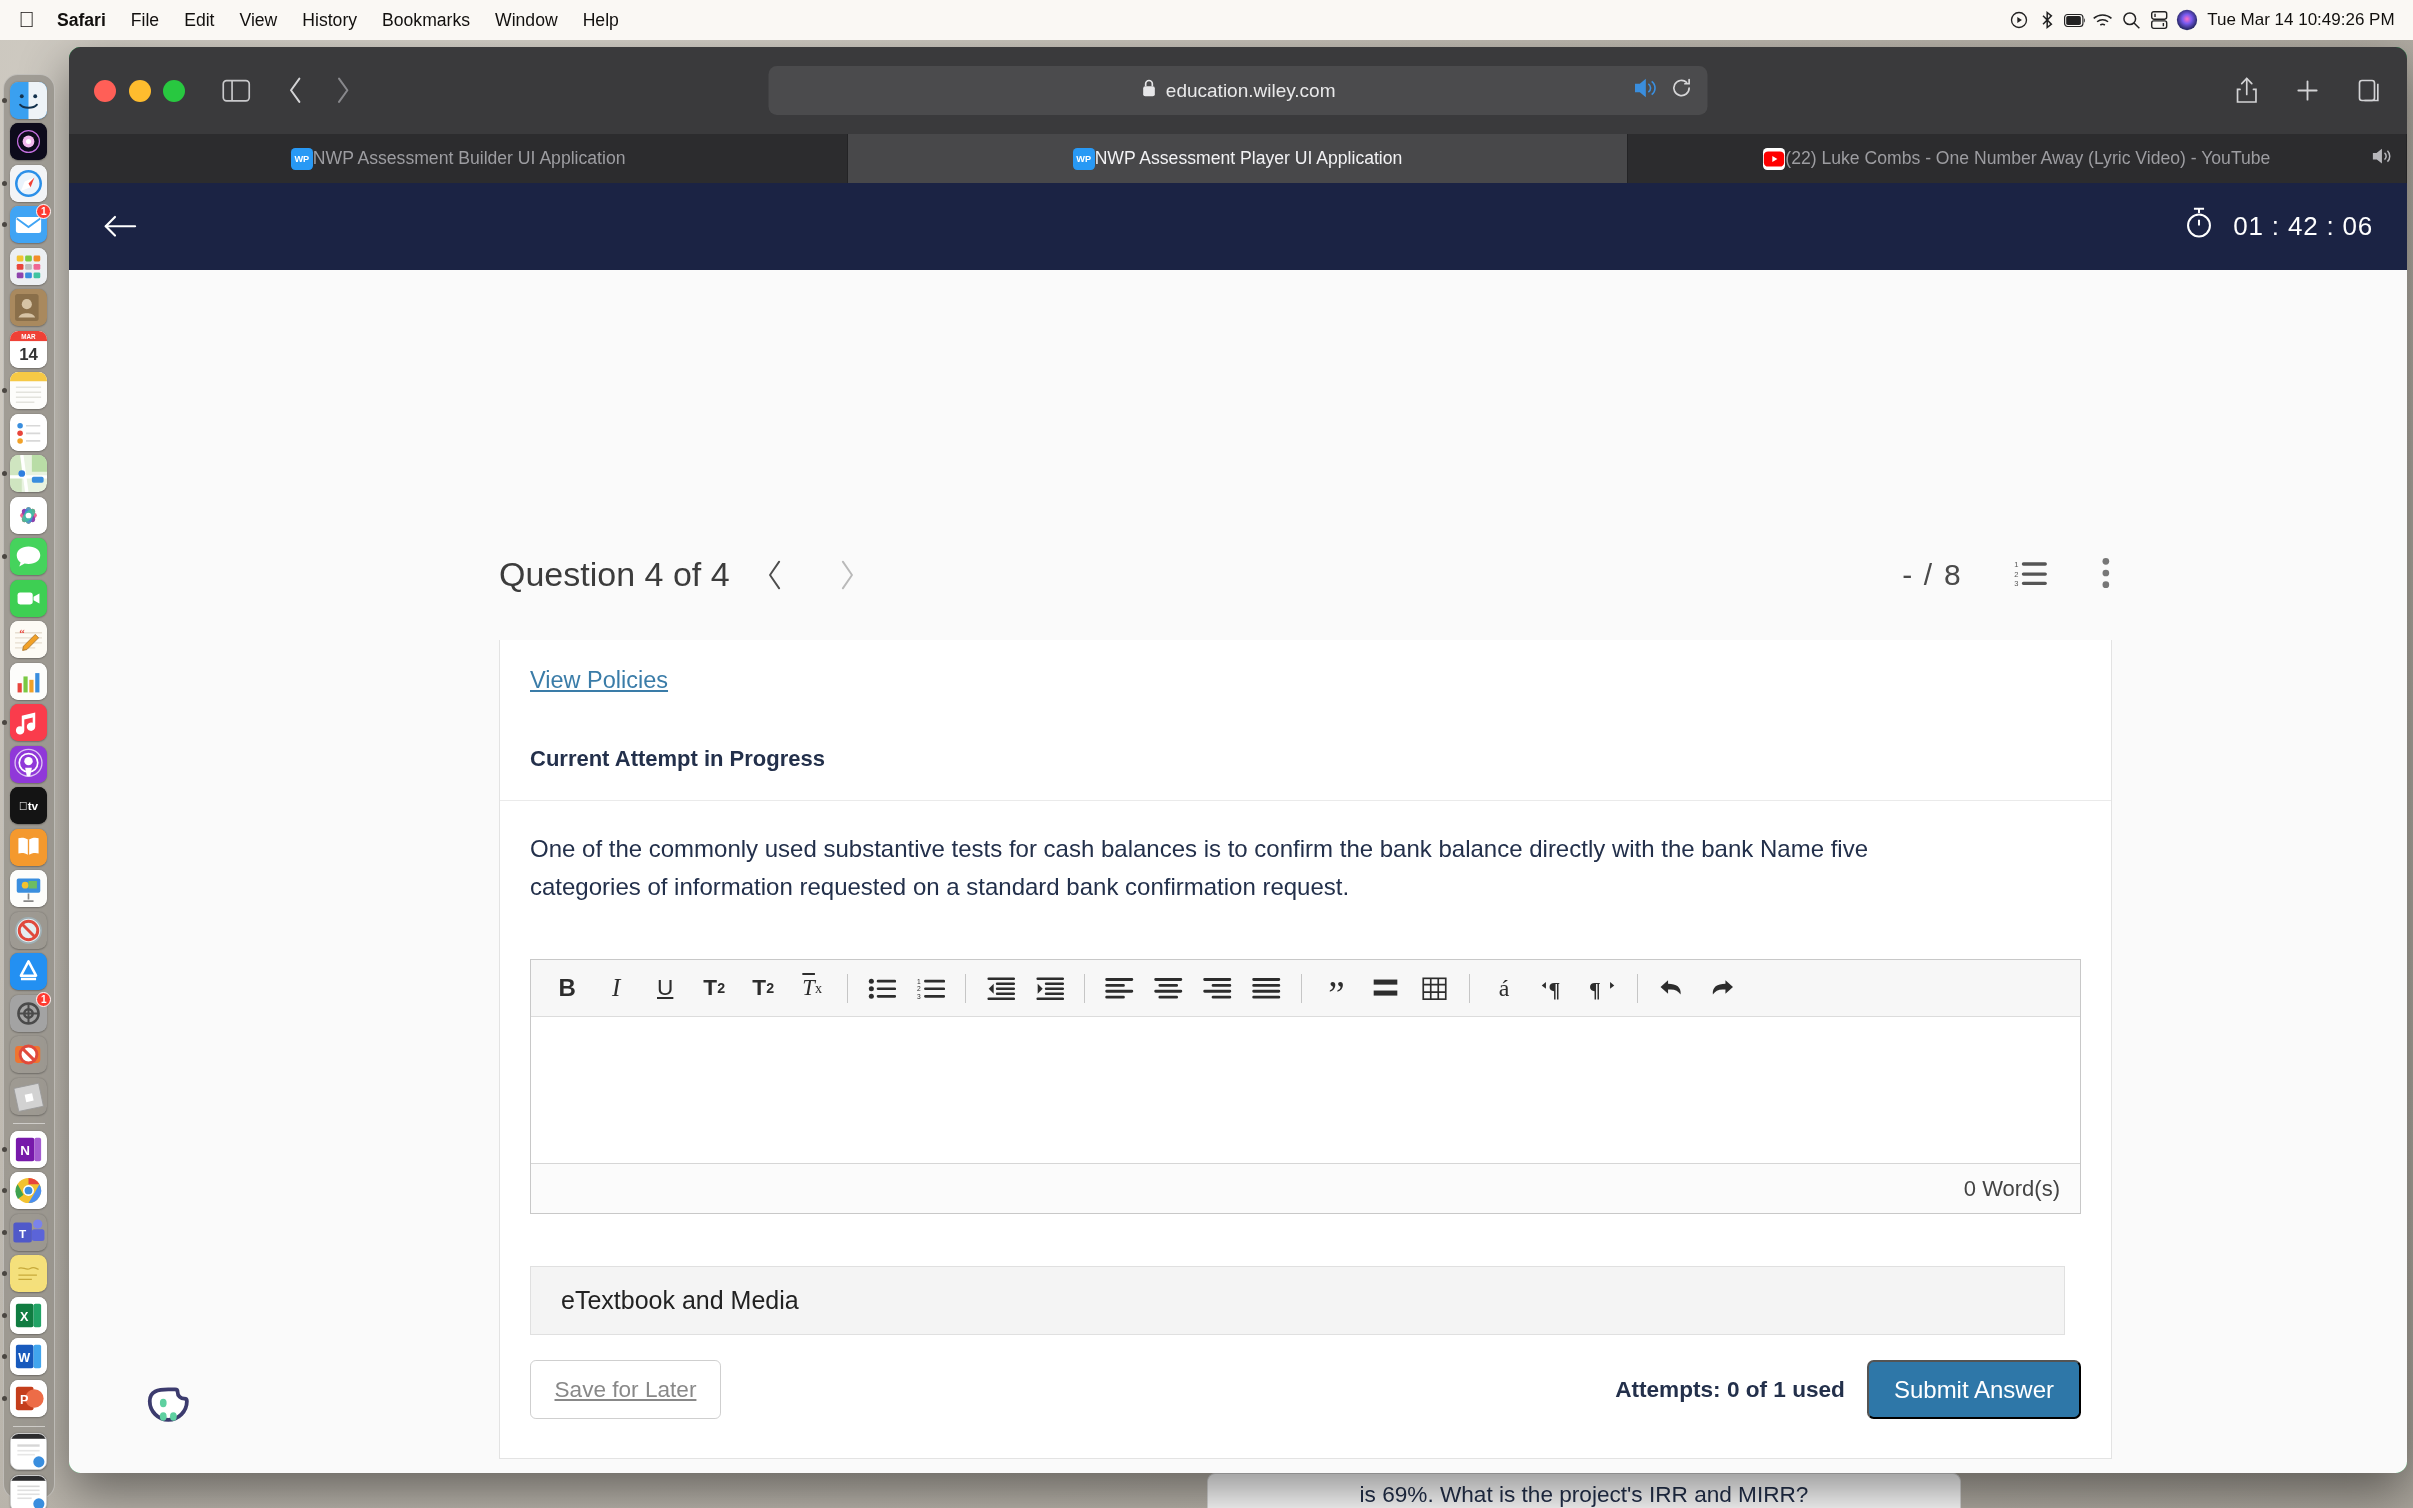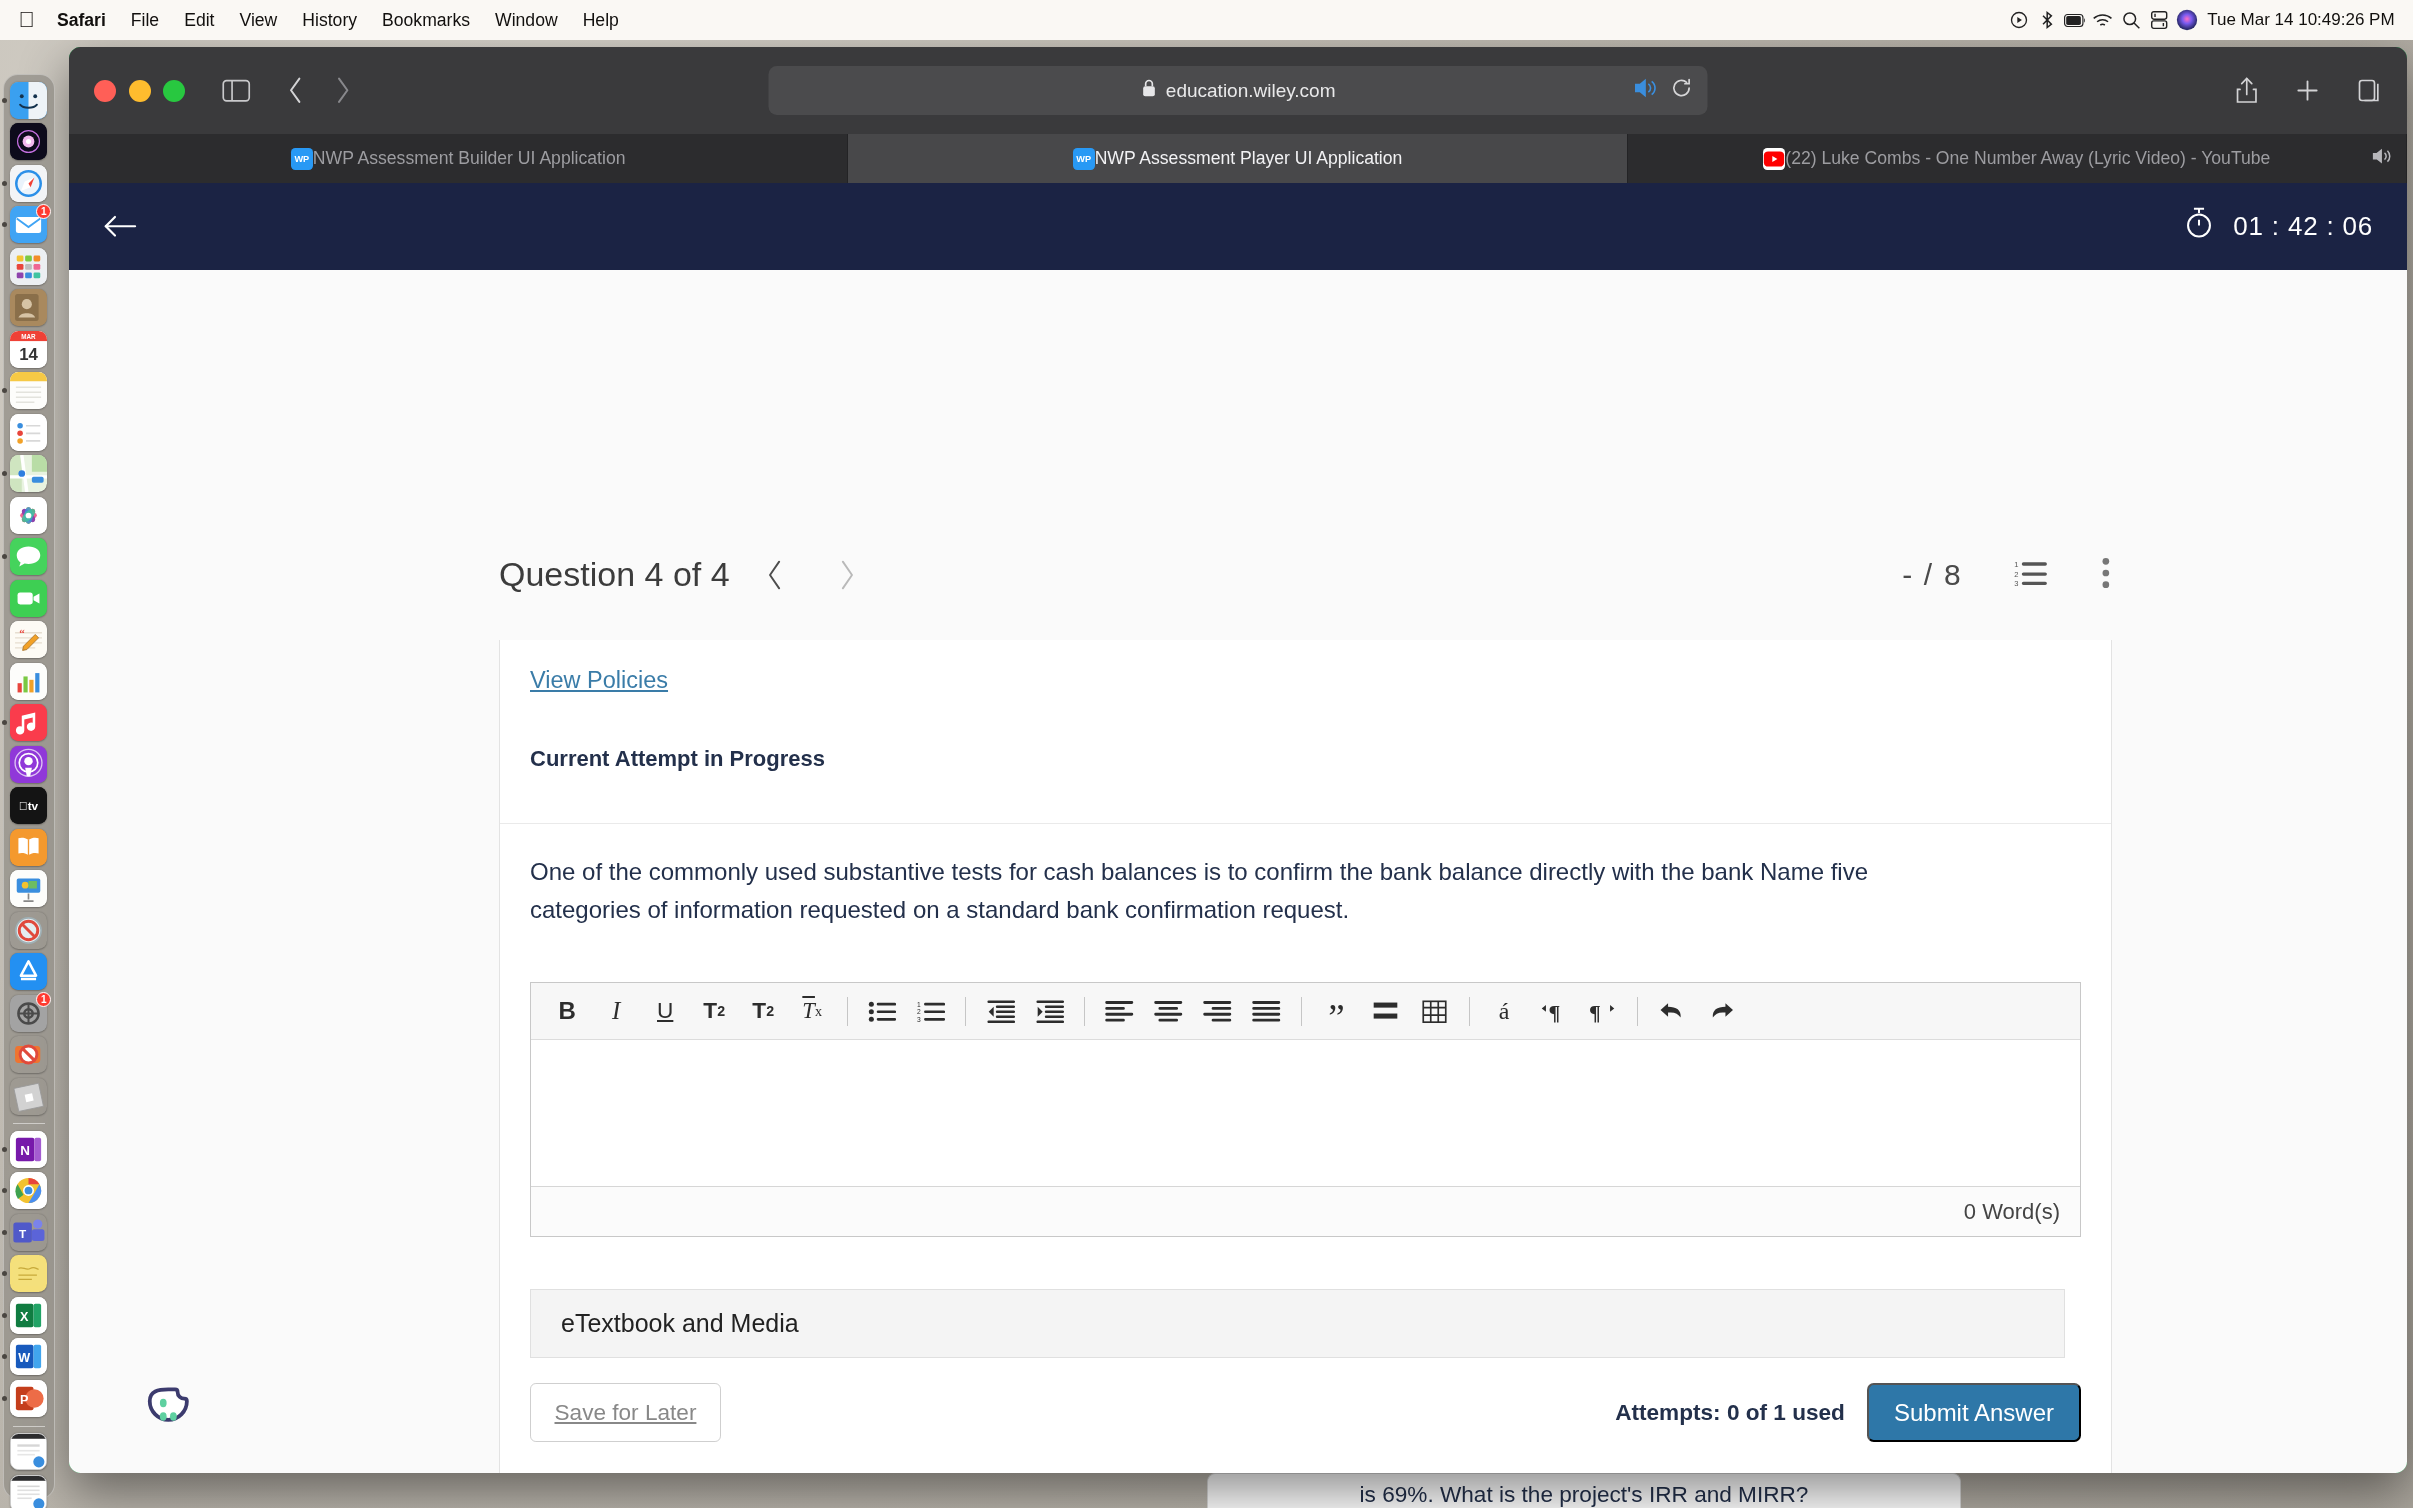--- a/index.html
+++ b/index.html
@@ -144,21 +144,21 @@
   #card{
     position:absolute; left:430px; top:370px; width:1613px;
     background:#fff; border:0.8px solid #e3e3e3;
     border-top:none;
   }
   #cardtop{ padding:27px 0 0 0; background:#fff; }
   #viewpolicies{
     font-size:23.5px; color:#3a7ca8; padding:0 0 0 0; margin-bottom:52px;
     display:inline-block;
   }
-  #attempt-h{ font-size:22px; font-weight:bold; color:#23304b; margin-bottom:51px;}
+  #attempt-h{ font-size:22px; font-weight:bold; color:#23304b; margin-bottom:28px;}
   #qtext-wrap{ border-top:0.8px solid #eaeaea; padding:28.5px 30px 15px 30px; }
   #qtext{ font-size:24px; line-height:1.62; color:#23304b; max-width:1441px; }
 
   
   #editor{
     margin:37px 30px 0 30px; border:0.8px solid #c8c8c8; background:#fff;
   }
   #toolbar{
     display:flex; align-items:center; height:57px;
     background:#f7f7f7; border-bottom:0.8px solid #dcdcdc;

